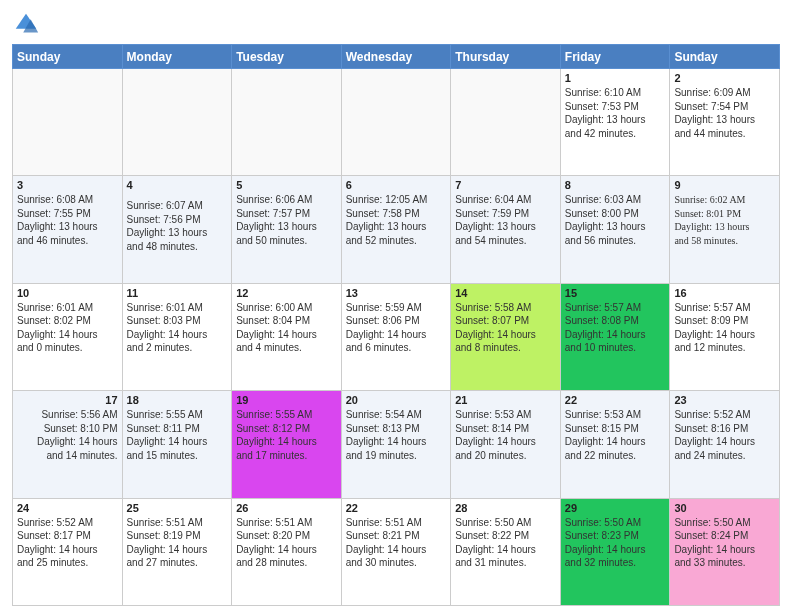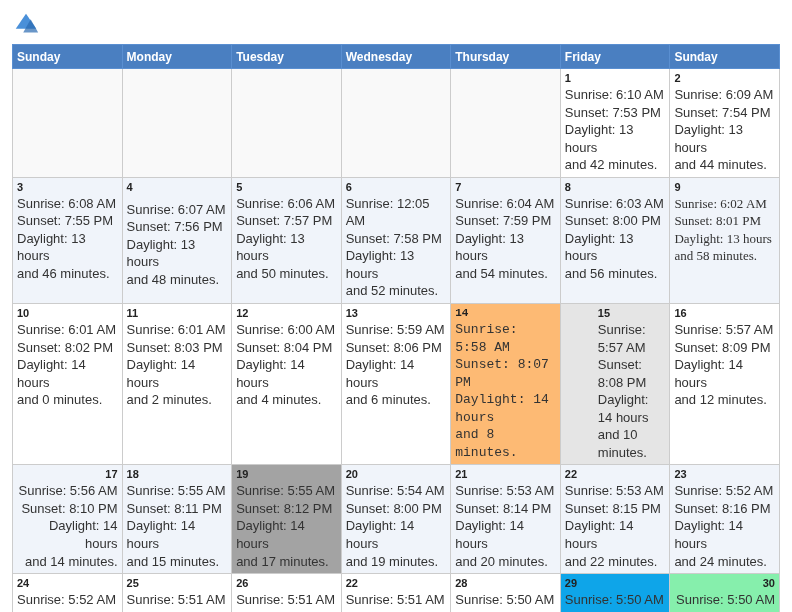--- a/index.html
+++ b/index.html
@@ -95,21 +95,21 @@
       background: #f0f4fa;
     }
     .day-number {
       font-size: 11px;
       font-weight: bold;
       color: #222;
       display: block;
       margin-bottom: 2px;
     }
     .day-info {
-      font-size: 13px;
+      font-size: 10px;
       color: #333;
       line-height: 1.35;
     }
   </style>
 </head>
 <body>
 
 <div class="container">
   <div class="header">
     <div class="logo">
@@ -235,28 +235,28 @@
 Daylight: 14 hours
 and 4 minutes.</div>
           </td>
           <td style="background: rgb(255, 255, 255);">
             <span class="day-number">13</span>
             <div class="day-info" style="white-space: pre-line;">Sunrise: 5:59 AM
 Sunset: 8:06 PM
 Daylight: 14 hours
 and 6 minutes.</div>
           </td>
-          <td style="background: #fdba74; font-family: Liberation Mono, monospace;">
+          <td style="background: #bef264;">
             <span class="day-number">14</span>
             <div class="day-info" style="white-space: pre-line;">Sunrise: 5:58 AM
 Sunset: 8:07 PM
 Daylight: 14 hours
 and 8 minutes.</div>
           </td>
-          <td style="background: #e5e5e5; padding-left: 37px;">
+          <td style="background: #22c55e;">
             <span class="day-number">15</span>
             <div class="day-info" style="white-space: pre-line;">Sunrise: 5:57 AM
 Sunset: 8:08 PM
 Daylight: 14 hours
 and 10 minutes.</div>
           </td>
           <td style="background: rgb(255, 255, 255);">
             <span class="day-number">16</span>
             <div class="day-info" style="white-space: pre-line;">Sunrise: 5:57 AM
 Sunset: 8:09 PM
@@ -272,31 +272,31 @@
 Daylight: 14 hours
 and 14 minutes.</div>
           </td>
           <td style="background: rgb(240, 244, 250);">
             <span class="day-number">18</span>
             <div class="day-info" style="white-space: pre-line;">Sunrise: 5:55 AM
 Sunset: 8:11 PM
 Daylight: 14 hours
 and 15 minutes.</div>
           </td>
-          <td style="background: #a3a3a3;">
+          <td style="background: #d946ef;">
             <span class="day-number">19</span>
             <div class="day-info" style="white-space: pre-line;">Sunrise: 5:55 AM
 Sunset: 8:12 PM
 Daylight: 14 hours
 and 17 minutes.</div>
           </td>
           <td style="background: rgb(240, 244, 250);">
             <span class="day-number">20</span>
             <div class="day-info" style="white-space: pre-line;">Sunrise: 5:54 AM
-Sunset: 8:00 PM
+Sunset: 8:13 PM
 Daylight: 14 hours
 and 19 minutes.</div>
           </td>
           <td style="background: rgb(240, 244, 250);">
             <span class="day-number">21</span>
             <div class="day-info" style="white-space: pre-line;">Sunrise: 5:53 AM
 Sunset: 8:14 PM
 Daylight: 14 hours
 and 20 minutes.</div>
           </td>
@@ -344,28 +344,28 @@
 Daylight: 14 hours
 and 30 minutes.</div>
           </td>
           <td style="background: rgb(255, 255, 255);">
             <span class="day-number">28</span>
             <div class="day-info" style="white-space: pre-line;">Sunrise: 5:50 AM
 Sunset: 8:22 PM
 Daylight: 14 hours
 and 31 minutes.</div>
           </td>
-          <td style="background: #0ea5e9;">
+          <td style="background: #22c55e;">
             <span class="day-number">29</span>
             <div class="day-info" style="white-space: pre-line;">Sunrise: 5:50 AM
 Sunset: 8:23 PM
 Daylight: 14 hours
 and 32 minutes.</div>
           </td>
-          <td style="background: #86efac; text-align: right;">
+          <td style="background: #f9a8d4;">
             <span class="day-number">30</span>
             <div class="day-info" style="white-space: pre-line;">Sunrise: 5:50 AM
 Sunset: 8:24 PM
 Daylight: 14 hours
 and 33 minutes.</div>
           </td>
         </tr>
       </tbody>
   </table>
 </div>

